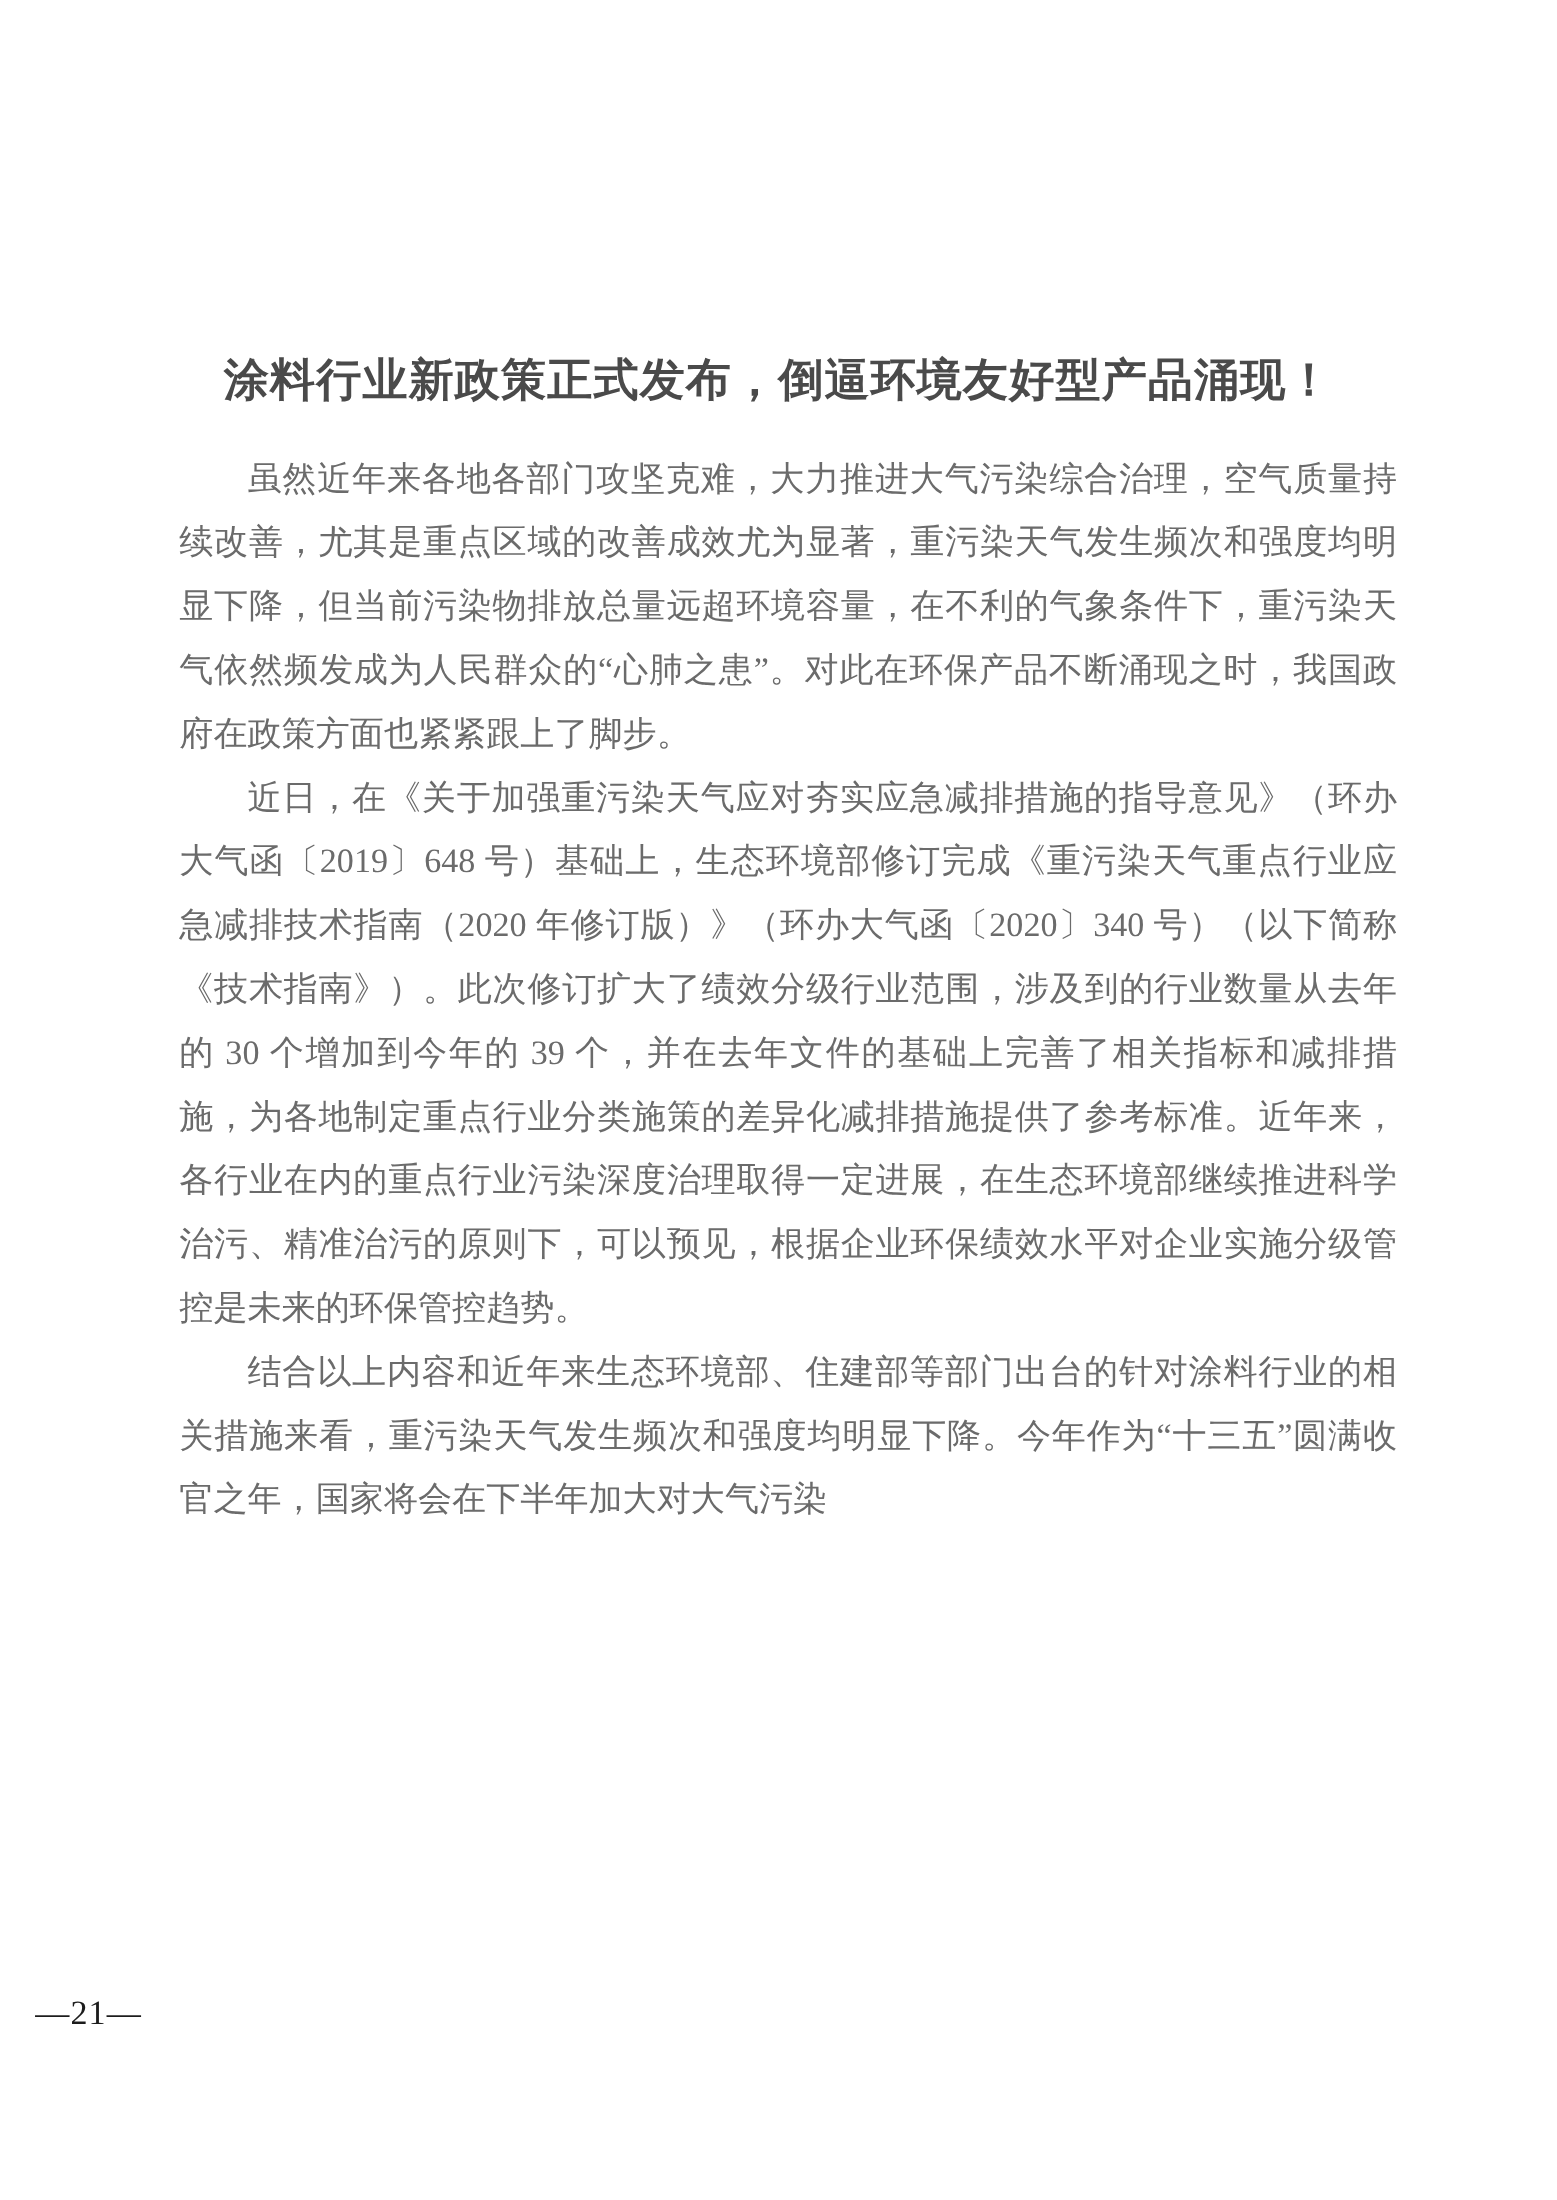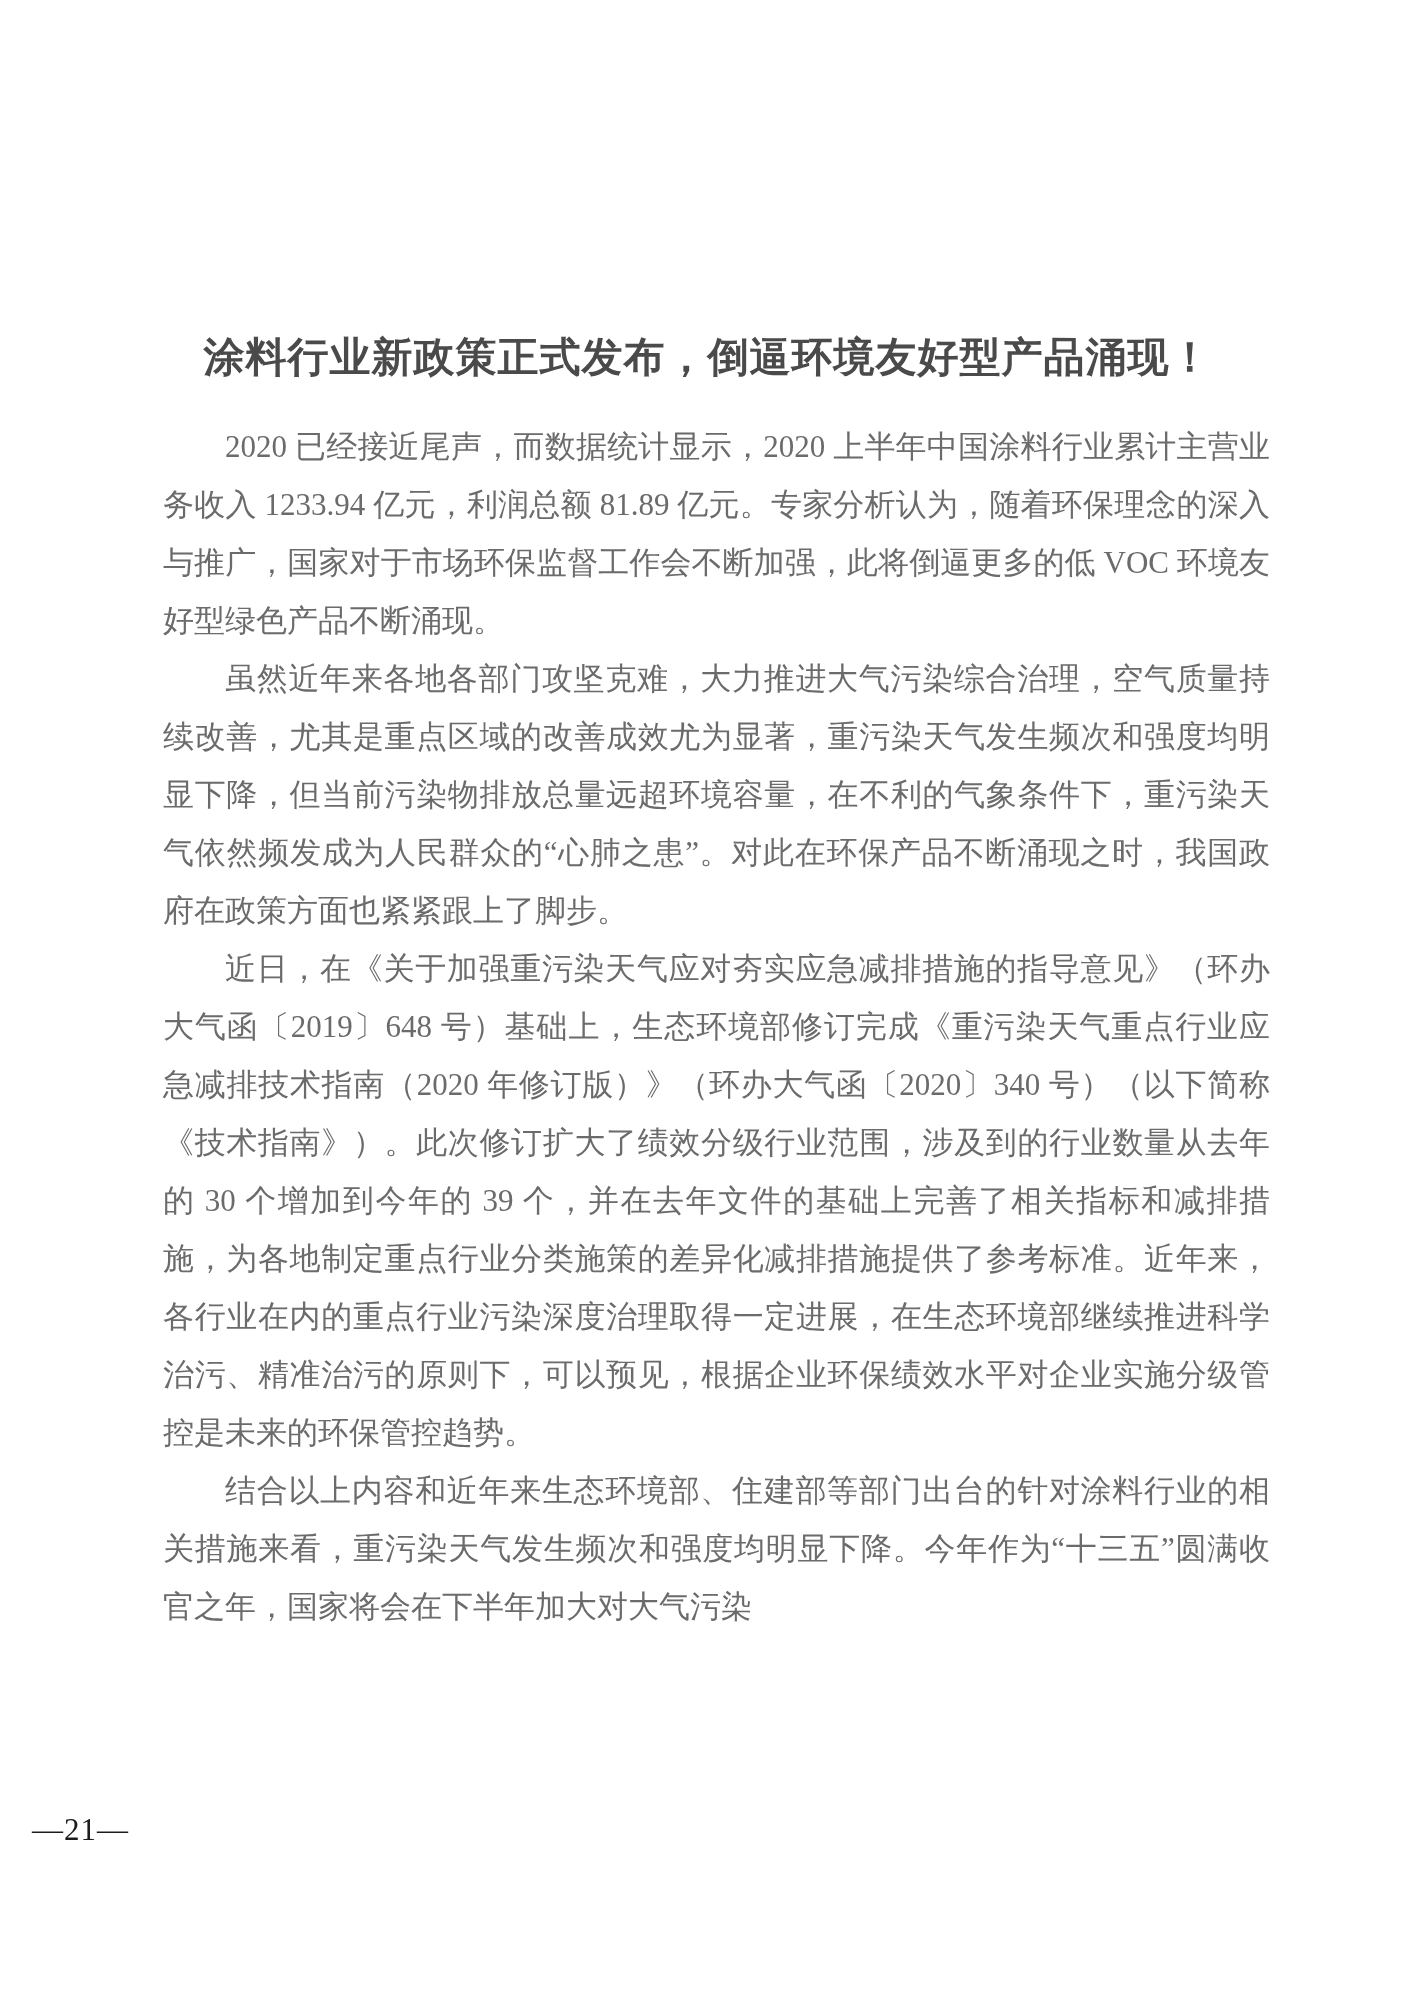--- a/index.html
+++ b/index.html
@@ -10,21 +10,21 @@
   .page {
     position: relative;
     width: 1415px;
     height: 2000px;
     margin: 0 auto;
     background: var(--bg-color, #ffffff);
     overflow: hidden;
     box-sizing: border-box;
   }
   .doc-title {
-    margin: 12px;
+    margin: 0;
     padding-top: 320px;
     text-align: center;
     font-family: "Liberation Sans", "DejaVu Sans", sans-serif;
     font-weight: bold;
     font-size: 41px;
     line-height: 50px;
     letter-spacing: 1px;
     color: var(--title-color, #4a4a4a);
   }
   .doc-body {
@@ -56,20 +56,19 @@
     margin-left: 32px;
   }
 </style>
 </head>
 <body>
 
 <div class="page">
   <h1 class="doc-title">涂料行业新政策正式发布，倒逼环境友好型产品涌现！</h1>
 
   <div class="doc-body">
-    <p>2020 已经接近尾声，而数据统计显示，2020 上半年中国涂料行业累计主营业务收入 1233.94 亿元，利润总额 81.89 亿元。专家分析认为，随着环保理念的深入与推广，国家对于市场环保监督工作会不断加强，此将倒逼更多的低 VOC 环境友好型绿色产品不断涌现。</p>
     <p>虽然近年来各地各部门攻坚克难，大力推进大气污染综合治理，空气质量持续改善，尤其是重点区域的改善成效尤为显著，重污染天气发生频次和强度均明显下降，但当前污染物排放总量远超环境容量，在不利的气象条件下，重污染天气依然频发成为人民群众的“心肺之患”。对此在环保产品不断涌现之时，我国政府在政策方面也紧紧跟上了脚步。</p>
     <p>近日，在《关于加强重污染天气应对夯实应急减排措施的指导意见》（环办大气函〔2019〕648 号）基础上，生态环境部修订完成《重污染天气重点行业应急减排技术指南（2020 年修订版）》（环办大气函〔2020〕340 号）（以下简称《技术指南》）。此次修订扩大了绩效分级行业范围，涉及到的行业数量从去年的 30 个增加到今年的 39 个，并在去年文件的基础上完善了相关指标和减排措施，为各地制定重点行业分类施策的差异化减排措施提供了参考标准。近年来，各行业在内的重点行业污染深度治理取得一定进展，在生态环境部继续推进科学治污、精准治污的原则下，可以预见，根据企业环保绩效水平对企业实施分级管控是未来的环保管控趋势。</p>
     <p>结合以上内容和近年来生态环境部、住建部等部门出台的针对涂料行业的相关措施来看，重污染天气发生频次和强度均明显下降。今年作为“十三五”圆满收官之年，国家将会在下半年加大对大气污染</p>
   </div>
 
   <div class="page-number">—21—</div>
 </div>
 
 </body></html>

